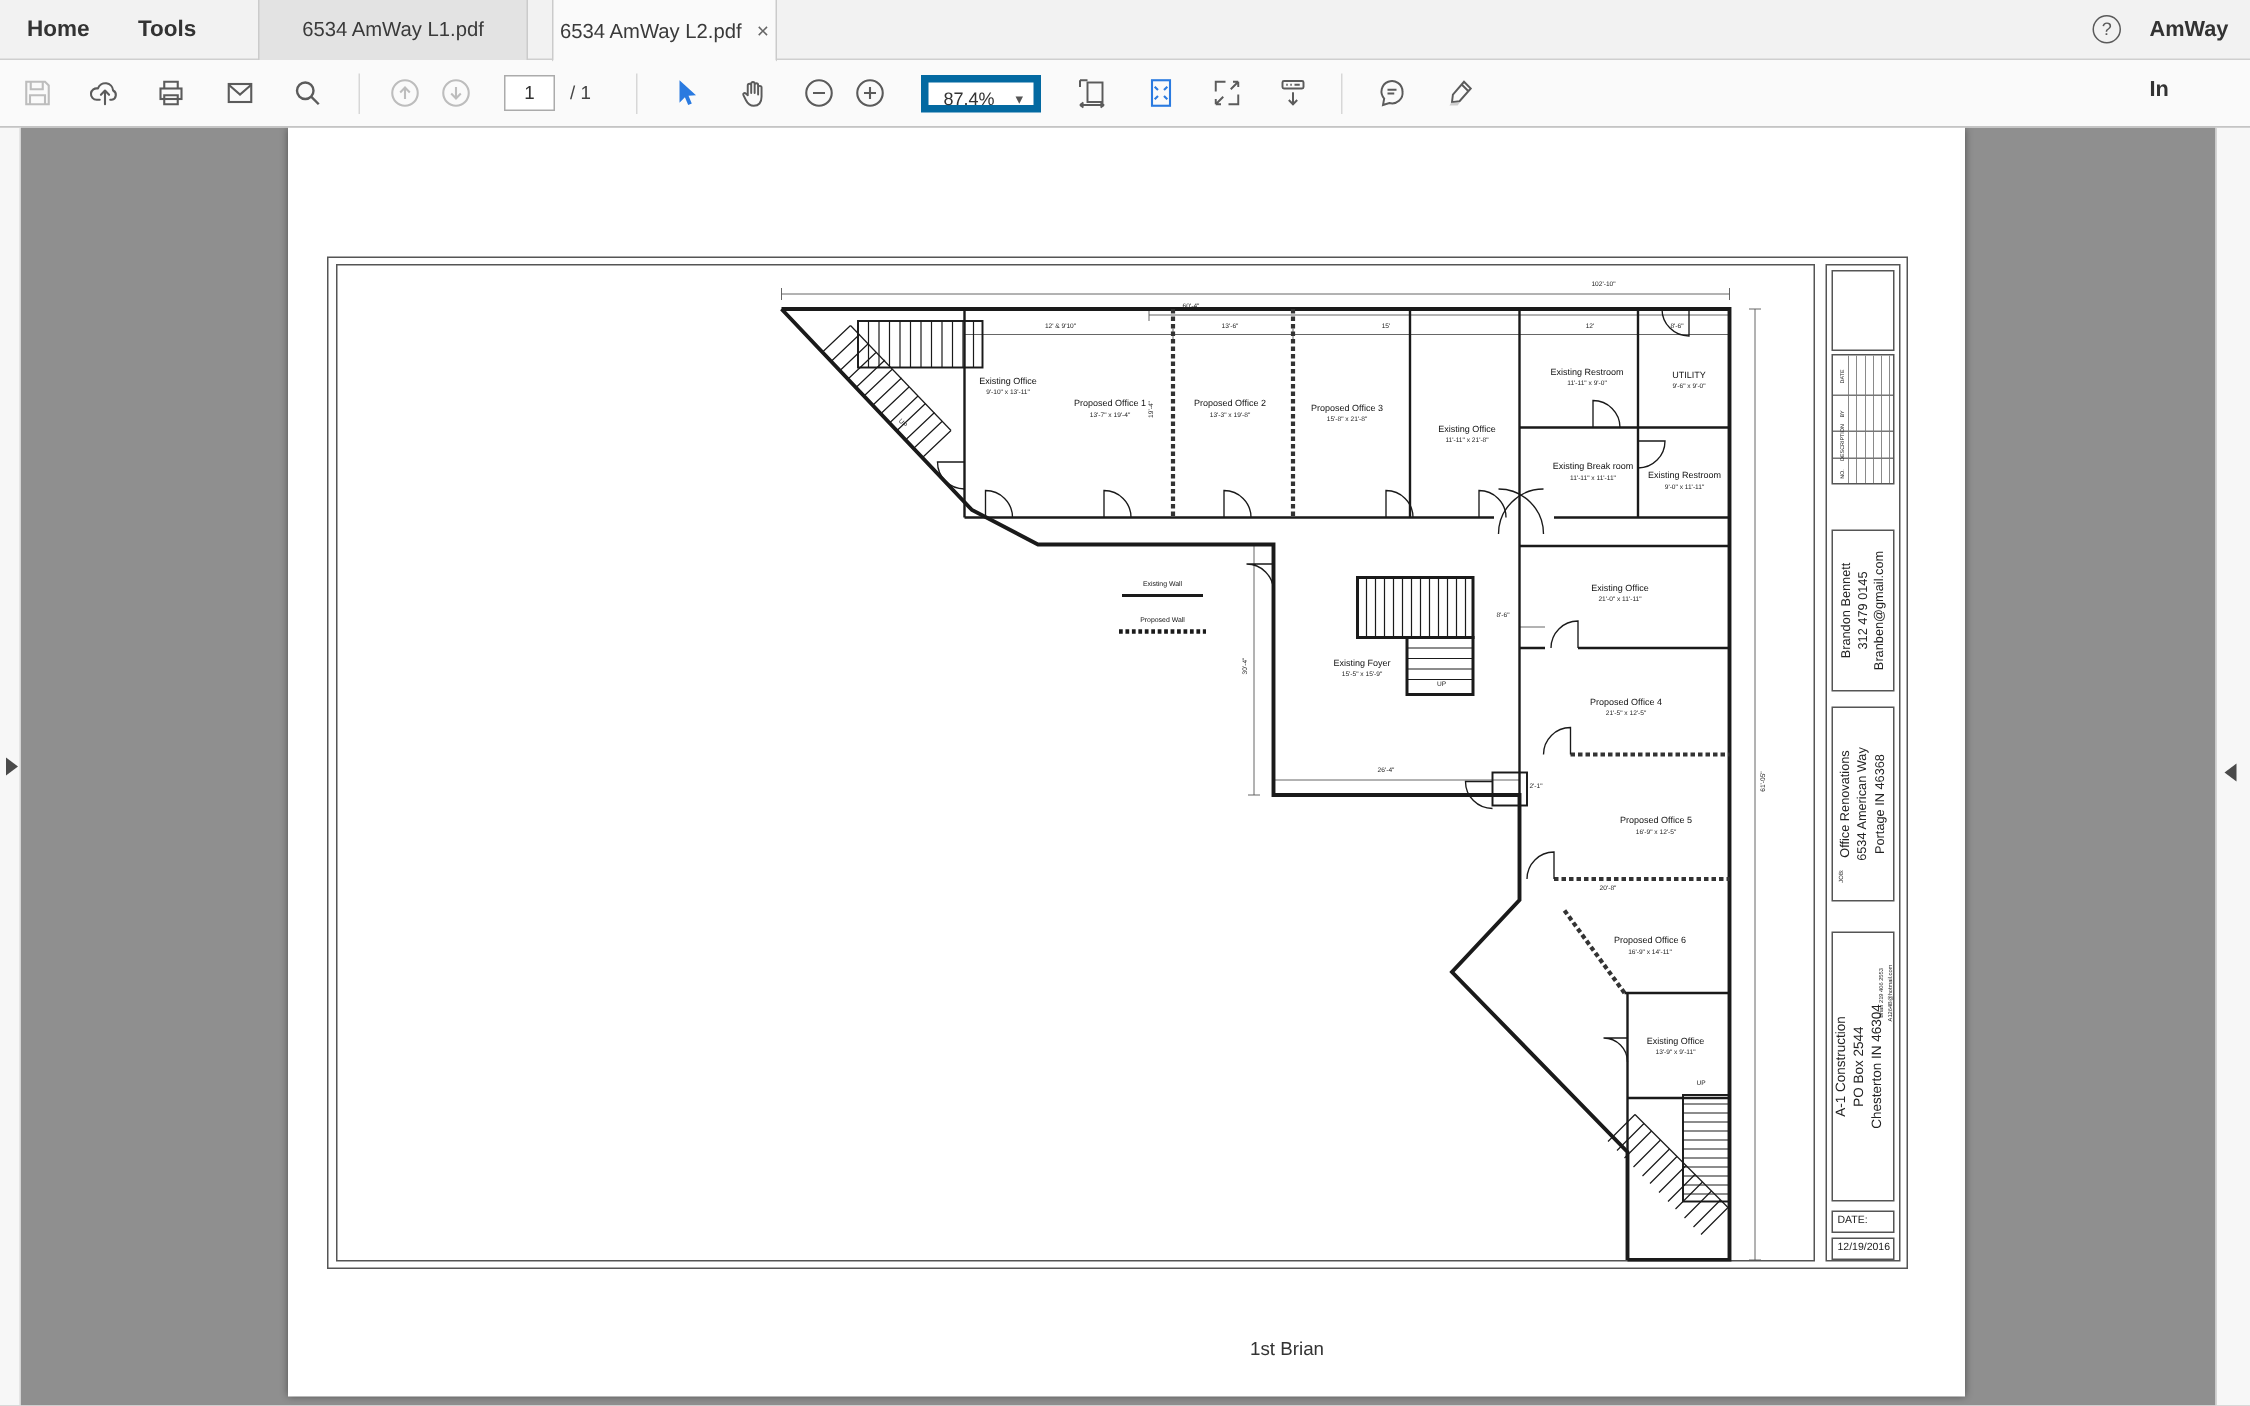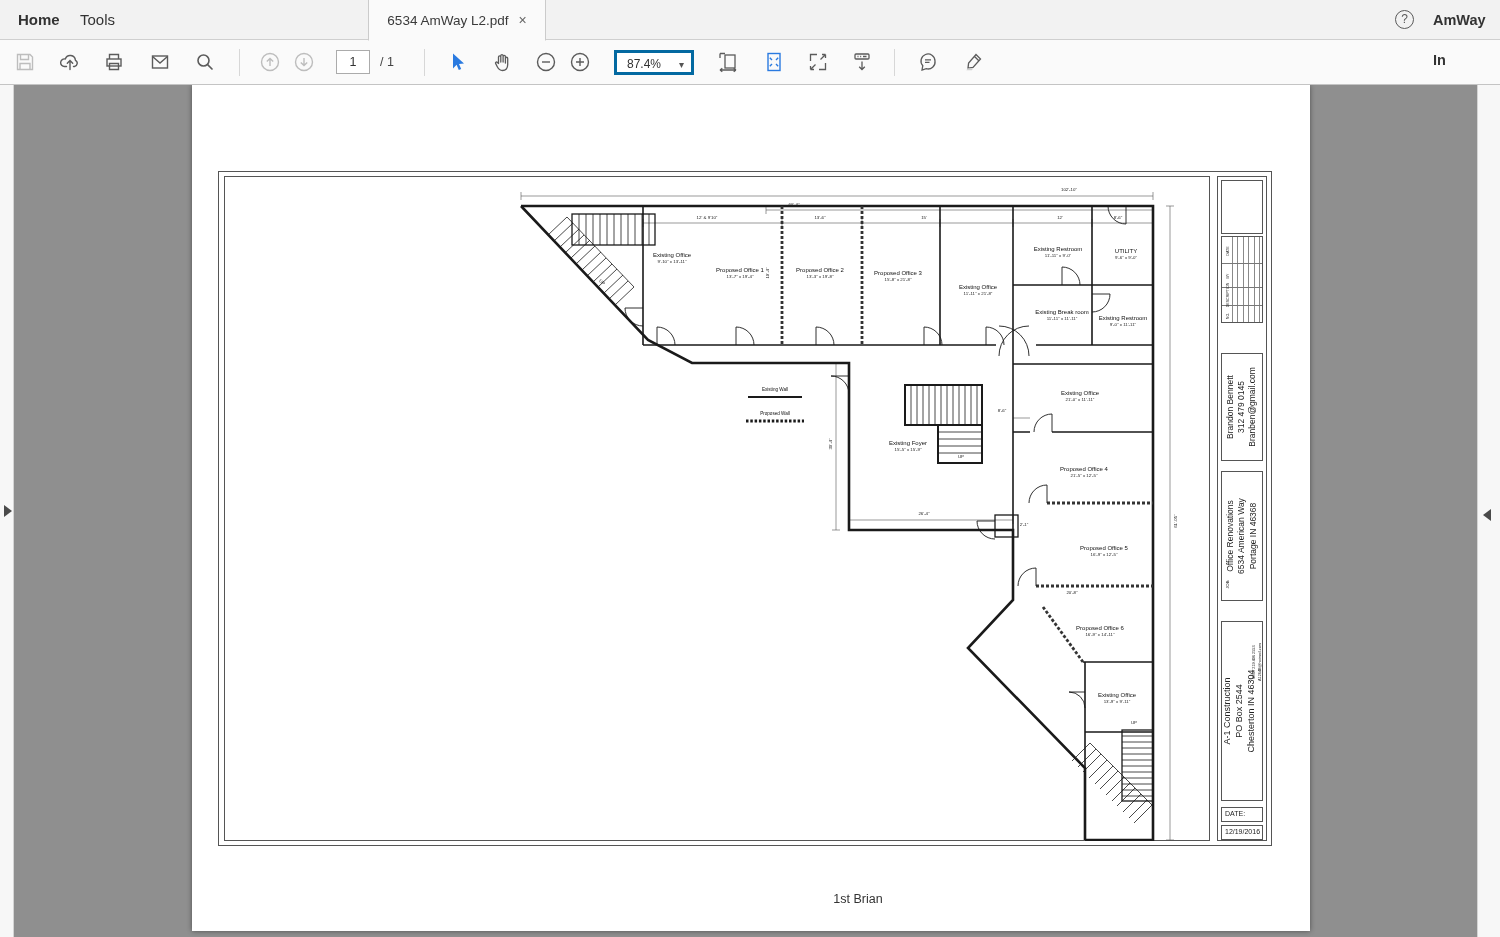--- a/index.html
+++ b/index.html
@@ -3,36 +3,36 @@
 <meta charset="utf-8">
 <style>
   * { margin:0; padding:0; box-sizing:border-box; }
   html,body { width:1500px; height:937px; overflow:hidden; font-family:"Liberation Sans", sans-serif; }
   .app { position:relative; width:1500px; height:937px; background:#8f8f8f; }
 
   
   .tabbar { position:absolute; left:0; top:0; width:1500px; height:40px; background:#f2f2f2; border-bottom:1px solid #cfcfcf; z-index:5; }
   .navitem { position:absolute; top:0; height:40px; line-height:40px; font-size:15px; color:#333; cursor:default; }
   .nav-home { left:18px; font-weight:700;text-align:right; }
-  .nav-tools { left:80px; font-weight:400; }
+  .nav-tools { left:92px; font-weight:700; }
   .doctab { position:absolute; top:0; height:40px; line-height:40px; text-align:center; font-size:13.5px; color:#3a3a3a; border-left:1px solid #cbcbcb; border-right:1px solid #cbcbcb; }
   .doctab.inactive { left:172px; width:180px; background:#e3e3e3; }
-  .doctab.active { left:368px; width:178px; background:#fafafa; border-bottom:1px solid #fafafa; height:41px; }
+  .doctab.active { left:368px; width:150px; background:#fafafa; border-bottom:1px solid #fafafa; height:41px; }
   .closex { margin-left:10px; color:#666; font-size:14px; cursor:pointer; }
   .help { position:absolute; left:1395px; top:10px; width:19px; height:19px; border:1.5px solid #5a5a5a; border-radius:50%; color:#5a5a5a; font-size:12px; line-height:17px; text-align:center; }
   .signin { position:absolute; left:1433px; top:0; height:40px; line-height:40px; font-size:14.5px; font-weight:600; color:#333; }
 
   
   .toolbar { position:absolute; left:0; top:40px; width:1500px; height:45px; background:#fafafa; border-bottom:1px solid #c4c4c4; z-index:4; }
   .tbtn { position:absolute; top:11px; width:22px; height:22px; }
   .tbtn svg { display:block; }
   .tdiv { position:absolute; top:9px; width:1px; height:27px; background:#d7d7d7; }
   .pageinput { position:absolute; left:336px; top:10px; width:34px; height:24px; border:1px solid #ababab; background:#fff; text-align:center; font-size:12.5px; color:#333; font-family:"Liberation Sans",sans-serif; }
   .pagetotal { position:absolute; left:380px; top:0; height:45px; line-height:45px; font-size:12.5px; color:#444; }
-  .zoombox { position:absolute; left:614px; top:10px; width:80px; height:25px; border:3px solid #0369a1; background:#fff; font-size:12px; color:#333; line-height:23px; padding-left:10px; }
+  .zoombox { position:absolute; left:614px; top:10px; width:80px; height:25px; border:5px solid #0369a1; background:#fff; font-size:12px; color:#333; line-height:23px; padding-left:10px; }
   .zoombox .caret { position:absolute; right:7px; top:0; color:#555; font-size:10px; }
 
   
   .docarea { position:absolute; left:0; top:85px; width:1500px; height:852px; background:#8f8f8f; }
   .strip { position:absolute; top:0; height:852px; background:#f7f7f7; }
   .strip.left { left:0; width:14px; border-right:1px solid #d4d4d4; }
   .strip.right { right:0; width:23px; border-left:1px solid #d4d4d4; }
   .tri-r { position:absolute; left:4px; top:420px; width:0; height:0; border-left:8px solid #4a4a4a; border-top:6px solid transparent; border-bottom:6px solid transparent; }
   .tri-l { position:absolute; left:5px; top:424px; width:0; height:0; border-right:8px solid #4a4a4a; border-top:6px solid transparent; border-bottom:6px solid transparent; }
 
@@ -72,20 +72,23 @@
   .tb-date-value { top:648px; height:15px; font-size:7px; color:#222; padding:2px 0 0 3px; }
 </style>
 </head>
 <body>
 
 <div class="app">
 
   <div class="tabbar">
     <div class="navitem nav-home">Home</div>
     <div class="navitem nav-tools">Tools</div>
+    <div class="doctab inactive">
+      <span>6534 AmWay L1.pdf</span>
+    </div>
     <div class="doctab active">
       <span>6534 AmWay L2.pdf</span><span class="closex">×</span>
     </div>
     <div class="help">?</div>
     <div class="signin">AmWay In</div>
   </div>
 
   <div class="toolbar">
     <span class="tbtn" style="left:14px">
       <svg width="22" height="22" viewBox="0 0 22 22" fill="none" stroke="#bdbdbd" stroke-width="1.4">

